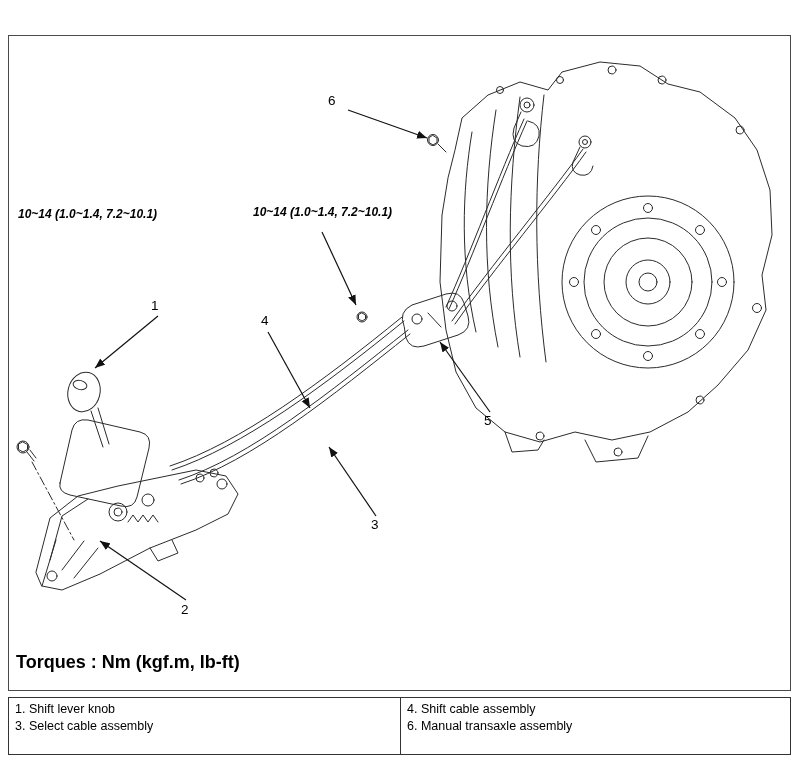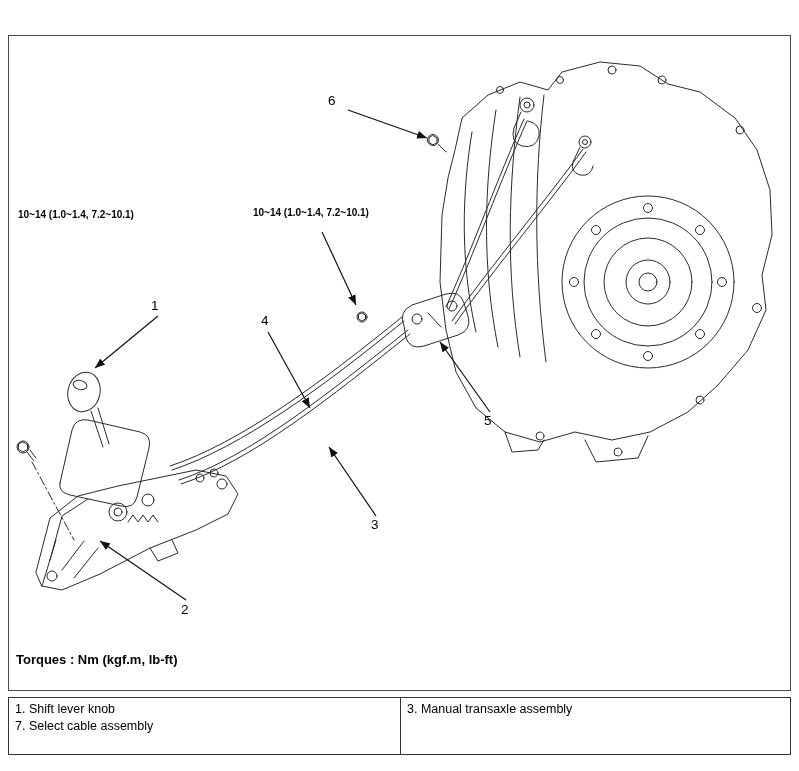--- a/index.html
+++ b/index.html
@@ -29,26 +29,26 @@
     pointer-events: none;
   }
   .lbl {
     position: absolute;
     font-size: 13px;
     line-height: 15px;
     color: #000;
     white-space: nowrap;
   }
   .lbl.num { font-size: 13.5px; }
-  .lbl.bold { font-weight: bold; font-size: 10px; }
+  .lbl.bold { font-weight: bold; font-size: 12px; font-style: italic; }
   .torque-note {
     position: absolute;
     left: 16px; top: 652px;
     font-weight: bold;
-    font-size: 13px;
+    font-size: 18px;
   }
   .legend-table {
     position: absolute;
     left: 8px; top: 697px;
     width: 783px; height: 58px;
     border: 1px solid #333;
     display: flex;
     background: #fff;
   }
   .legend-col {
@@ -192,20 +192,21 @@
   <div class="lbl num" style="left:181px; top:602px;">2</div>
 
   <div class="lbl bold" style="left:18px;  top:207px;">10~14 (1.0~1.4, 7.2~10.1)</div>
   <div class="lbl bold" style="left:253px; top:205px;">10~14 (1.0~1.4, 7.2~10.1)</div>
 
   <div class="torque-note">Torques : Nm (kgf.m, lb-ft)</div>
 
   <div class="legend-table">
     <div class="legend-col left">
       <div>1. Shift lever knob</div>
-      <div>7. Select cable assembly</div>
+      <div>3. Select cable assembly</div>
     </div>
     <div class="legend-col right">
-      <div>3. Manual transaxle assembly</div>
+      <div>4. Shift cable assembly</div>
+      <div>6. Manual transaxle assembly</div>
     </div>
   </div>
 
 </div>
 
 </body></html>

